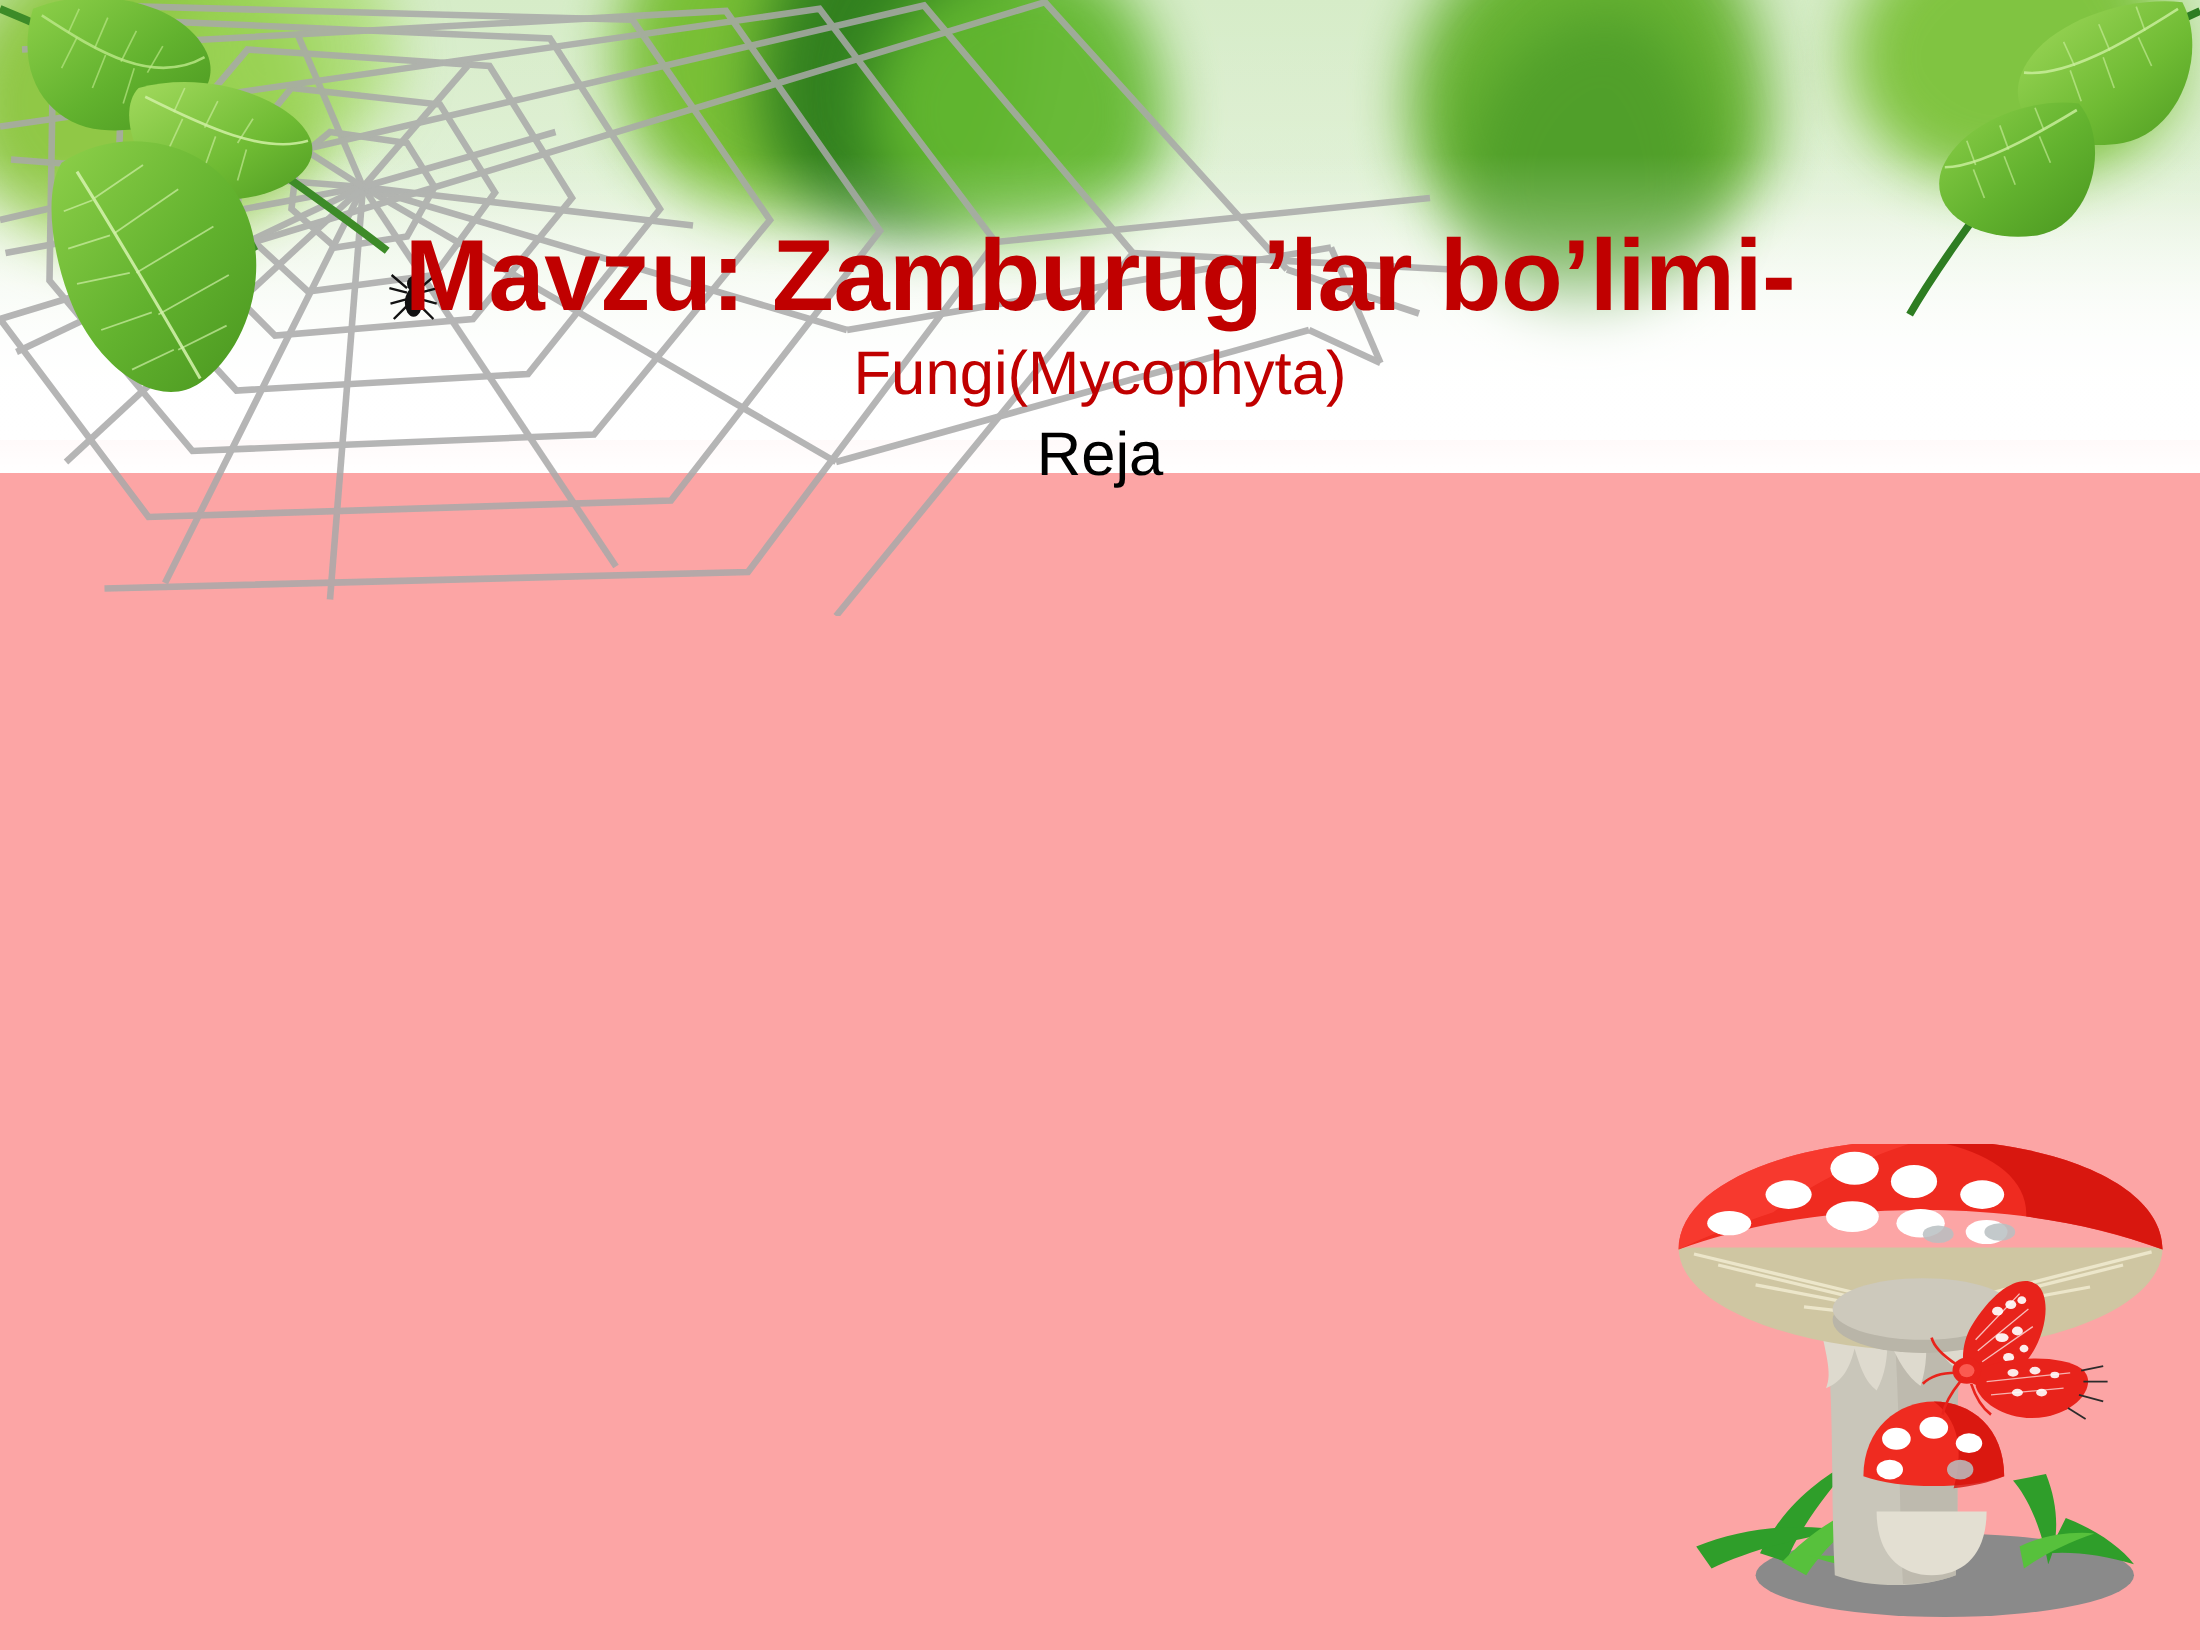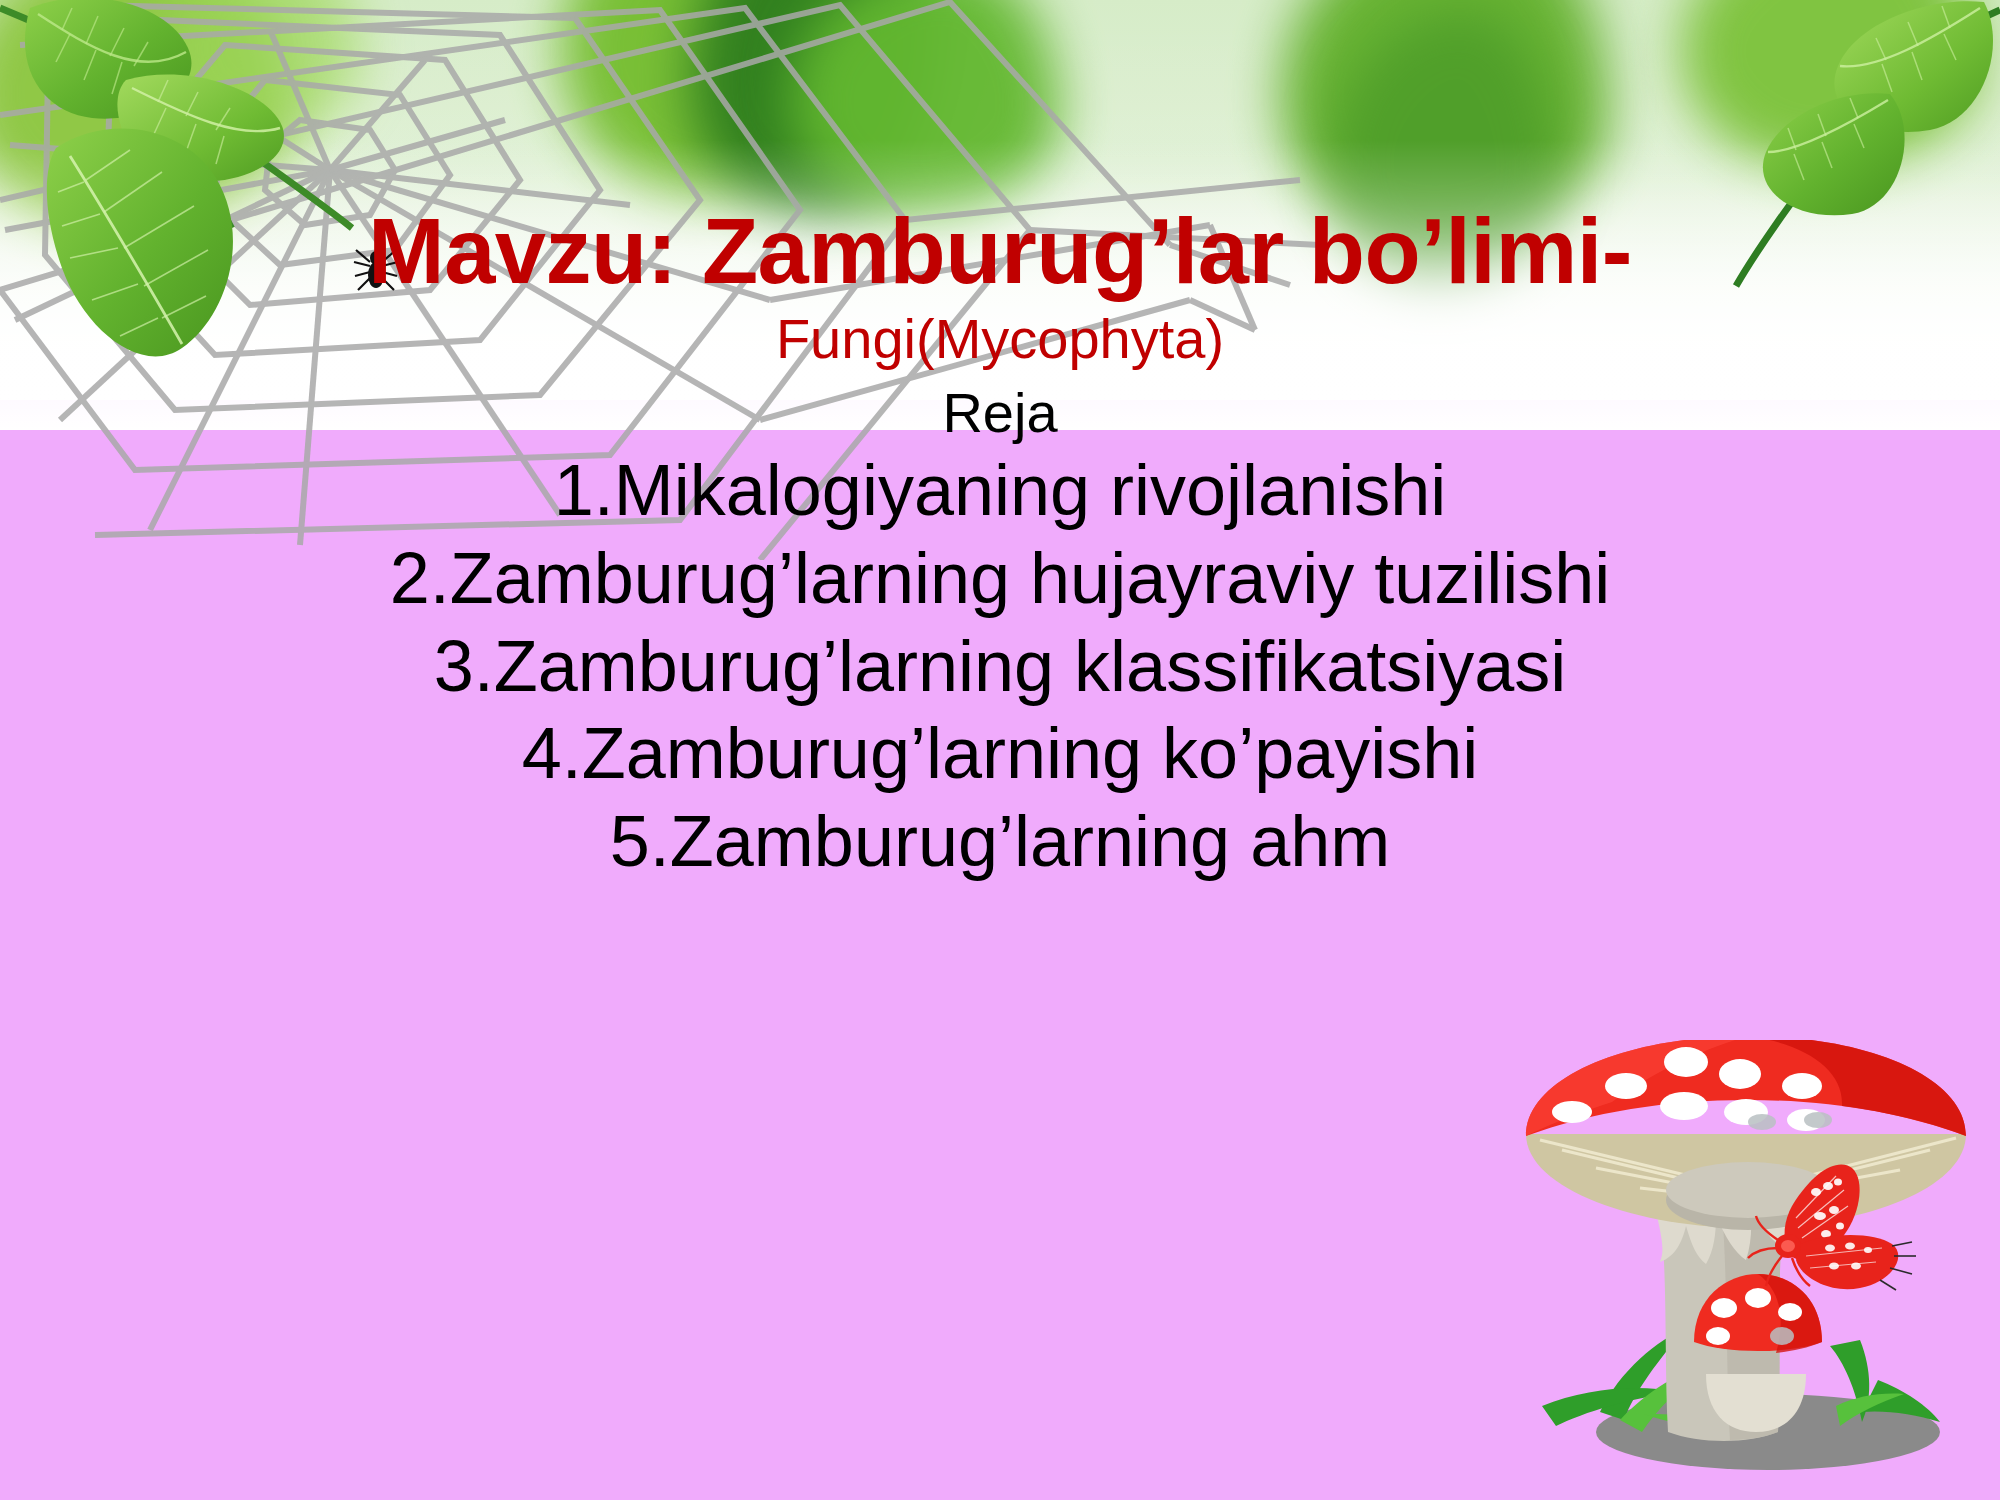--- a/index.html
+++ b/index.html
@@ -6,21 +6,21 @@
   html, body {
     width:2000px; height:1500px;
     background:#ffffff;
     font-family:"Liberation Sans", sans-serif;
     overflow:hidden;
   }
 
   #slide {
     position:relative;
     width:2000px; height:1500px;
-    background:#f0abfc;
+    background:#fca5a5;
     overflow:hidden;
   }
 
   
   .bg-band {
     position:absolute;
     left:0; top:0;
     width:2000px; height:400px;
     background:
       linear-gradient(to bottom,
@@ -257,27 +257,20 @@
           <path d="M1822 142 L1832 168"></path>
           <path d="M1794 154 L1804 180"></path>
       </g>
     </g>
   </svg>
 
   <div class="text-block">
     <div class="title-line1">Mavzu: Zamburug’lar bo’limi-</div>
     <div class="title-line2">Fungi(Mycophyta)</div>
     <div class="reja">Reja</div>
-    <div class="reja-list">
-      <div class="reja-item">1.Mikalogiyaning rivojlanishi</div>
-      <div class="reja-item">2.Zamburug’larning hujayraviy tuzilishi</div>
-      <div class="reja-item">3.Zamburug’larning klassifikatsiyasi</div>
-      <div class="reja-item">4.Zamburug’larning ko’payishi</div>
-      <div class="reja-item">5.Zamburug’larning ahm</div>
-    </div>
   </div>
 
   <svg class="mushroom-layer" viewBox="0 0 500 450">
 
     <ellipse cx="268" cy="392" rx="172" ry="38" fill="#8a8a8a"></ellipse>
 
     <g fill="#2f9e2a">
       <path d="M100 372 C 120 330, 158 300, 186 288 C 160 318, 134 352, 124 380 Z"></path>
       <path d="M42 366 C 86 348, 140 344, 176 352 C 132 358, 84 372, 56 386 Z"></path>
       <path d="M360 300 C 372 330, 372 360, 362 382 C 356 350, 344 322, 330 306 Z"></path>

